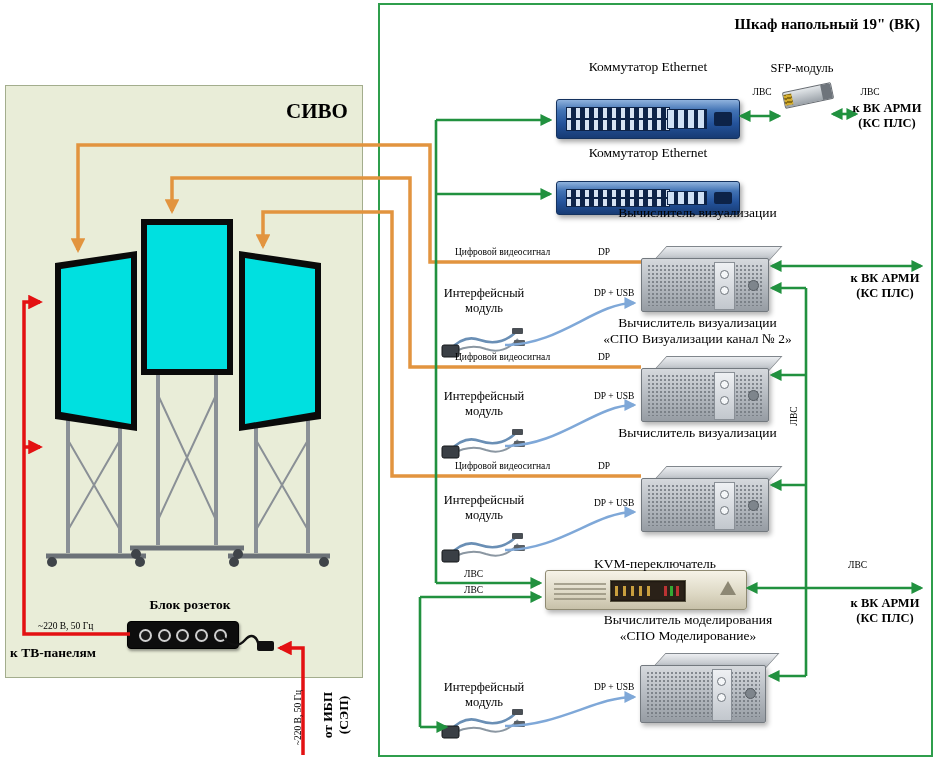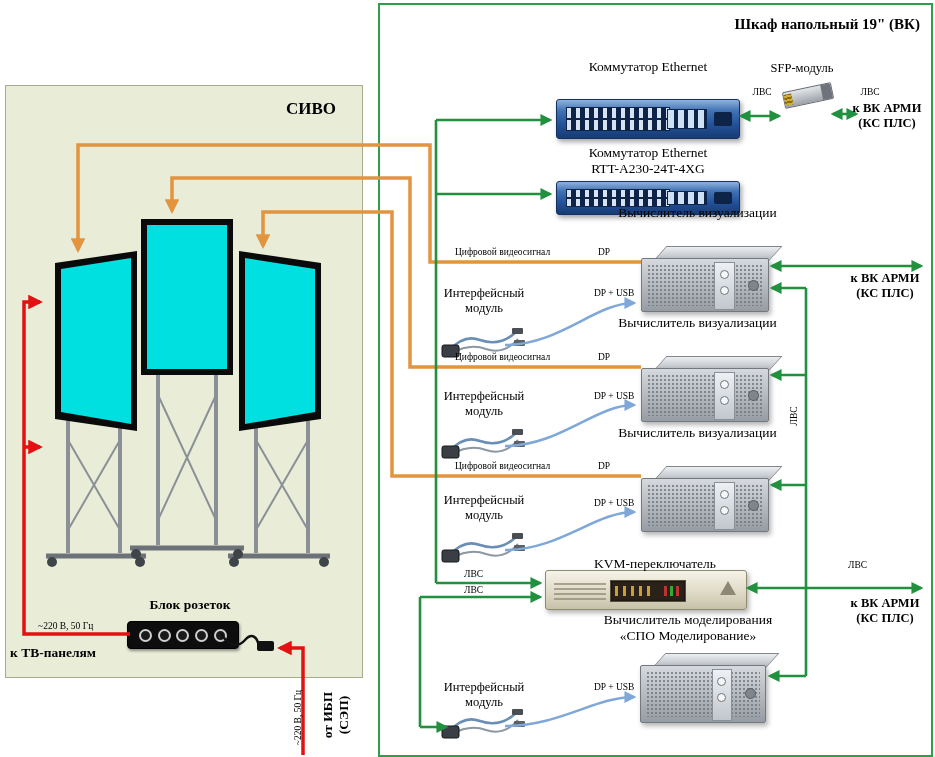--- a/index.html
+++ b/index.html
@@ -8,21 +8,21 @@
   .panel{position:absolute;z-index:0;}
   .sivo{left:5px;top:85px;width:356px;height:591px;background:#e9edd8;border:1px solid #a3ad8d;}
   .cabinet{left:378px;top:3px;width:551px;height:750px;background:#fff;border:2px solid #2f9e4c;}
 
   
   .lbl{position:absolute;z-index:3;line-height:1.18;white-space:normal;}
   .lbl span{display:block;}
   .small{font-size:9.5px;}
   .mid{font-size:12.5px;}
   .big{font-size:13.5px;}
-  .title{font-size:17px;}
+  .title{font-size:21px;}
   .cabtitle{font-size:15px;}
   .bold{font-weight:bold;}
   .center{text-align:center;}
   .rot{transform:rotate(-90deg);}
 
   
   .comp{position:absolute;z-index:1;}
   .switch{border-radius:3px;border:1px solid #14325f;
     background:linear-gradient(180deg,#8fb2dd 0,#4273b4 28%,#24539b 62%,#173b74 100%);
     box-shadow:2px 3px 5px rgba(0,0,0,.35);}
@@ -283,38 +283,38 @@
   <div class="lbl mid center" style="left:752px;top:61px;width:100px">SFP-модуль</div>
   <div class="lbl small center" style="left:748px;top:87px;width:28px">ЛВС</div>
   <div class="lbl small center" style="left:856px;top:87px;width:28px">ЛВС</div>
   <div class="lbl mid bold center" style="left:845px;top:101px;width:84px">
     <span>к ВК АРМИ</span>
     <span>(КС ПЛС)</span>
   </div>
 
   <div class="lbl big center" style="left:558px;top:145px;width:180px">
     <span>Коммутатор Ethernet</span>
-    <span>RTT-A230-24T-4XG</span>
   </div>
 
   <div class="lbl big center" style="left:590px;top:205px;width:215px">
     <span>Вычислитель визуализации</span>
   </div>
   <div class="lbl mid bold center" style="left:833px;top:271px;width:104px">
     <span>к ВК АРМИ</span>
     <span>(КС ПЛС)</span>
   </div>
 
   <div class="lbl small" style="left:455px;top:247px">Цифровой видеосигнал</div>
   <div class="lbl small" style="left:598px;top:247px">DP</div>
   <div class="lbl mid center" style="left:430px;top:286px;width:108px">Интерфейсный модуль</div>
   <div class="lbl small" style="left:594px;top:288px">DP + USB</div>
 
   <div class="lbl big center" style="left:590px;top:315px;width:215px">
     <span>Вычислитель визуализации</span>
+    <span>«СПО Визуализации канал № 2»</span>
   </div>
   <div class="lbl small" style="left:455px;top:352px">Цифровой видеосигнал</div>
   <div class="lbl small" style="left:598px;top:352px">DP</div>
   <div class="lbl mid center" style="left:430px;top:389px;width:108px">Интерфейсный модуль</div>
   <div class="lbl small" style="left:594px;top:391px">DP + USB</div>
 
   <div class="lbl big center" style="left:590px;top:425px;width:215px">
     <span>Вычислитель визуализации</span>
   </div>
   <div class="lbl small" style="left:455px;top:461px">Цифровой видеосигнал</div>

